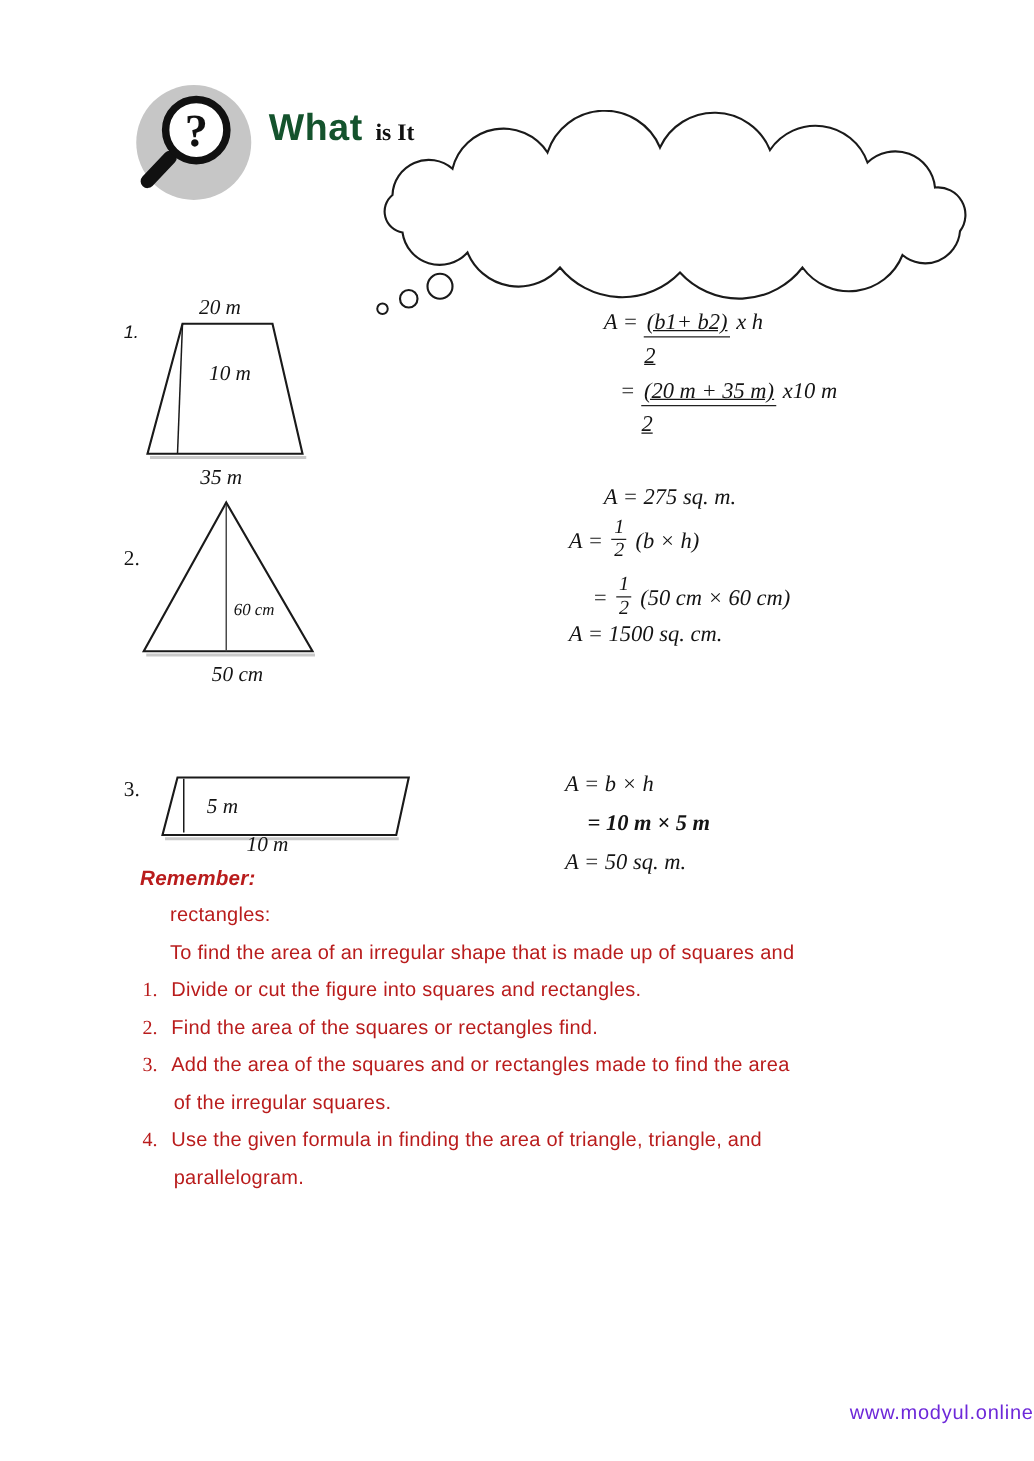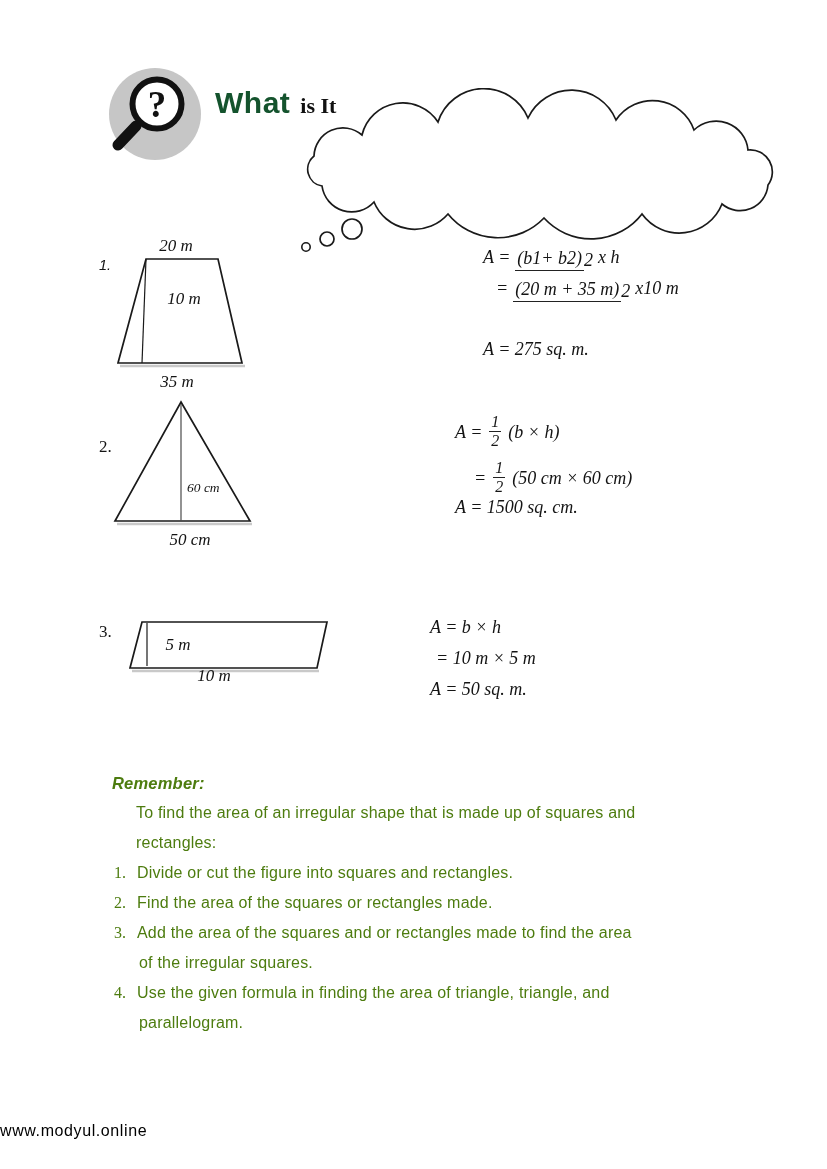--- a/index.html
+++ b/index.html
@@ -17,68 +17,68 @@
   #title{
     left:215px;top:86px;
     display:flex;align-items:baseline;gap:10px;
   }
   #title .gothic{
     font-family:"Liberation Sans", sans-serif;
     font-weight:bold;font-size:30px;letter-spacing:0.5px;color:#14532d;
   }
   #title .serif{
     font-family:"Liberation Serif", serif;
-    font-weight:bold;font-size:22px;color:#111;
+    font-weight:bold;font-size:19px;color:#111;
   }
 
   
   .math{
     font-family:"Liberation Serif", serif;
     font-style:italic;font-size:18px;color:#141414;
     line-height:22px;
   }
   .frow{display:flex;align-items:flex-start;}
-  .ufrac{display:inline-flex;flex-direction:row;align-items:flex-end;margin:0 5px;}
+  .ufrac{display:inline-flex;flex-direction:column;align-items:flex-start;margin:0 5px;text-decoration:underline;}
   .ufrac .n{border-bottom:1.5px solid #222;padding:0 2px 1px 2px;}
   .ufrac .d{padding-top:3px;}
   .vfrac{display:inline-flex;flex-direction:column;align-items:center;margin:0 7px;font-size:16px;line-height:18px;}
   .vfrac .d{border-top:1.5px solid #222;padding:0 2px;}
   .crow{display:flex;align-items:center;}
 
   #formula1{left:483px;top:246px;}
   #formula1 .frow2{margin-left:13px;margin-top:6px;}
   #formula1 .res{margin-top:36px;}
   #formula2{left:455px;top:413px;}
   #formula2 .crow2{margin-left:19px;margin-top:9px;}
   #formula2 .res{}
-  #formula3{left:430px;top:612px;line-height:31px;}
-  #formula3 .ln2{margin-left:6px;}
+  #formula3{left:452px;top:612px;line-height:31px;}
+  #formula3 .ln2{margin-left:18px;font-weight:bold;}
 
   
   #remember{
-    left:112px;top:768px;width:640px;
+    left:112px;top:688px;width:640px;
     font-family:"Liberation Sans", sans-serif;
-    font-size:16px;color:#4d7c0f;line-height:30px;letter-spacing:0.2px;
+    font-size:16px;color:#b91c1c;line-height:30px;letter-spacing:0.2px;
   }
   #remember .rem-h{
     font-weight:bold;font-style:italic;font-size:16.5px;letter-spacing:0.2px;
   }
   #remember .indent{padding-left:24px;}
   #remember .cont{padding-left:27px;}
   #remember .li{display:flex;}
   #remember .li .num{
     font-family:"Liberation Serif", serif;
     width:23px;flex:0 0 23px;padding-left:2px;letter-spacing:0;
   }
 
   
   #footer{
-    left:0;top:1122px;width:827px;text-align:left;
+    left:0;top:1122px;width:827px;text-align:right;
     font-family:"Liberation Sans", sans-serif;
-    font-size:16px;color:#000000;letter-spacing:0.6px;
+    font-size:16px;color:#6d28d9;letter-spacing:0.6px;
   }
 
   svg{display:block;}
   svg text{font-family:"Liberation Serif", serif;}
   .figlabel{font-style:italic;font-size:17px;fill:#141414;}
   .figlabel-sm{font-style:italic;font-size:13.5px;fill:#141414;}
   .fignum-serif{font-size:17px;fill:#141414;}
   .fignum-sans{font-family:"Liberation Sans", sans-serif;font-size:14.5px;font-style:italic;fill:#141414;}
 </style>
 </head>
@@ -188,29 +188,29 @@
   </svg>
 
   <div class="abs math" id="formula3">
     <div>A = b × h</div>
     <div class="ln2">= 10 m × 5 m</div>
     <div>A = 50 sq. m.</div>
   </div>
 
   <div class="abs" id="remember">
     <div class="rem-h">Remember:</div>
+    <div class="indent">rectangles:</div>
     <div class="indent">To find the area of an irregular shape that is made up of squares and</div>
-    <div class="indent">rectangles:</div>
     <div class="li">
       <span class="num">1.</span>
       <span>Divide or cut the figure into squares and rectangles.</span>
     </div>
     <div class="li">
       <span class="num">2.</span>
-      <span>Find the area of the squares or rectangles made.</span>
+      <span>Find the area of the squares or rectangles find.</span>
     </div>
     <div class="li">
       <span class="num">3.</span>
       <span>Add the area of the squares and or rectangles made to find the area</span>
     </div>
     <div class="cont">of the irregular squares.</div>
     <div class="li">
       <span class="num">4.</span>
       <span>Use the given formula in finding the area of triangle, triangle, and</span>
     </div>

